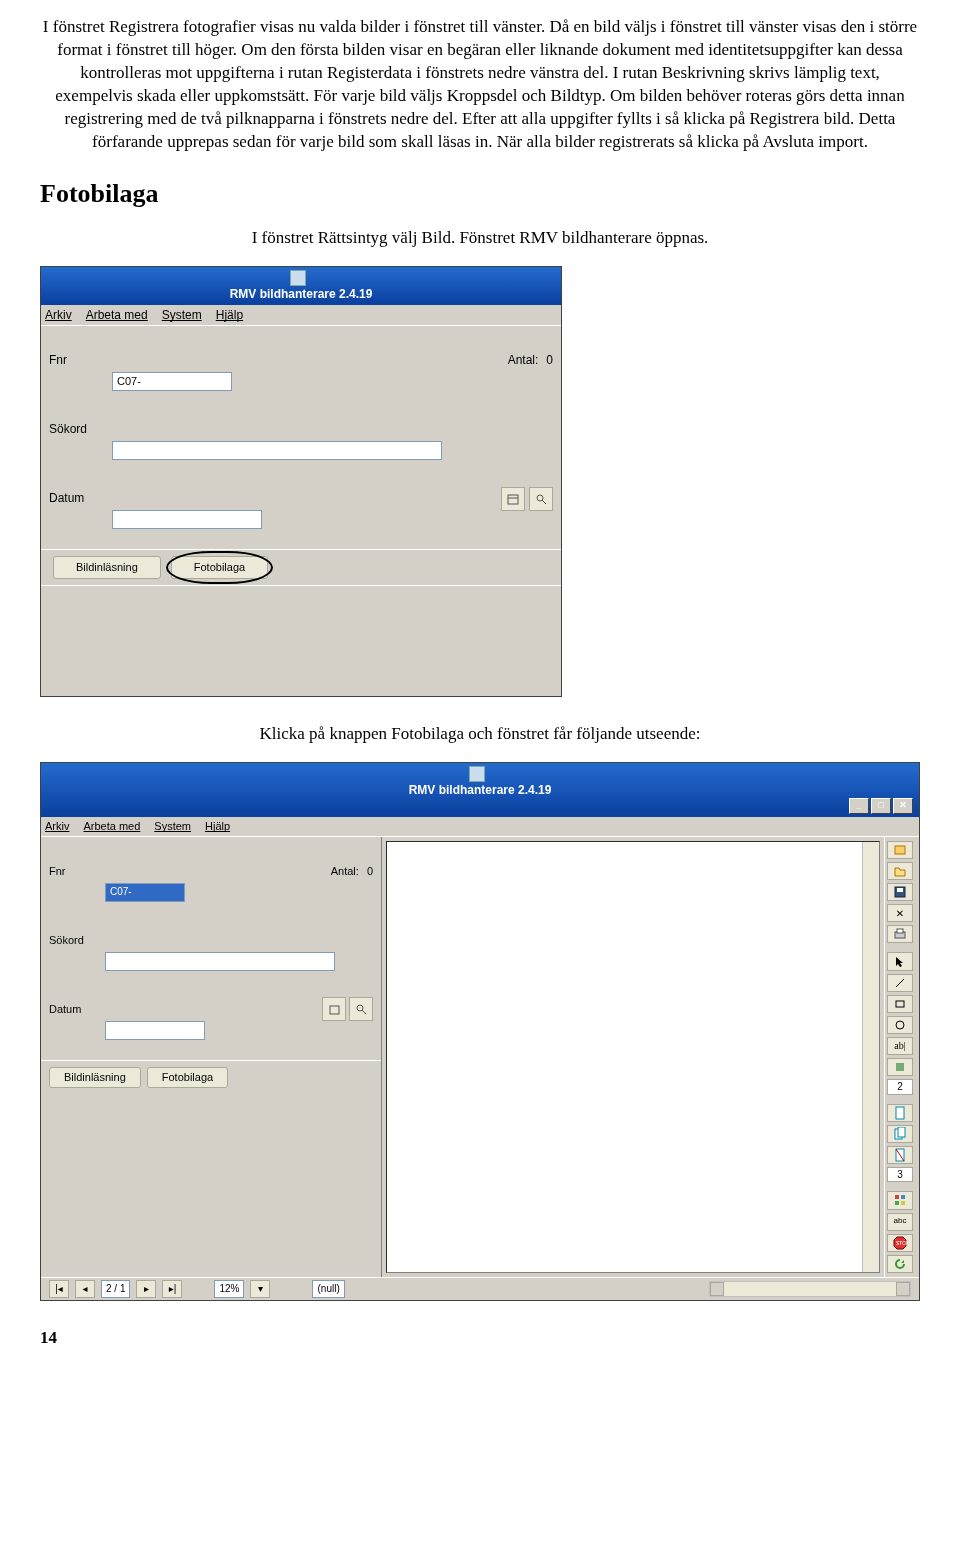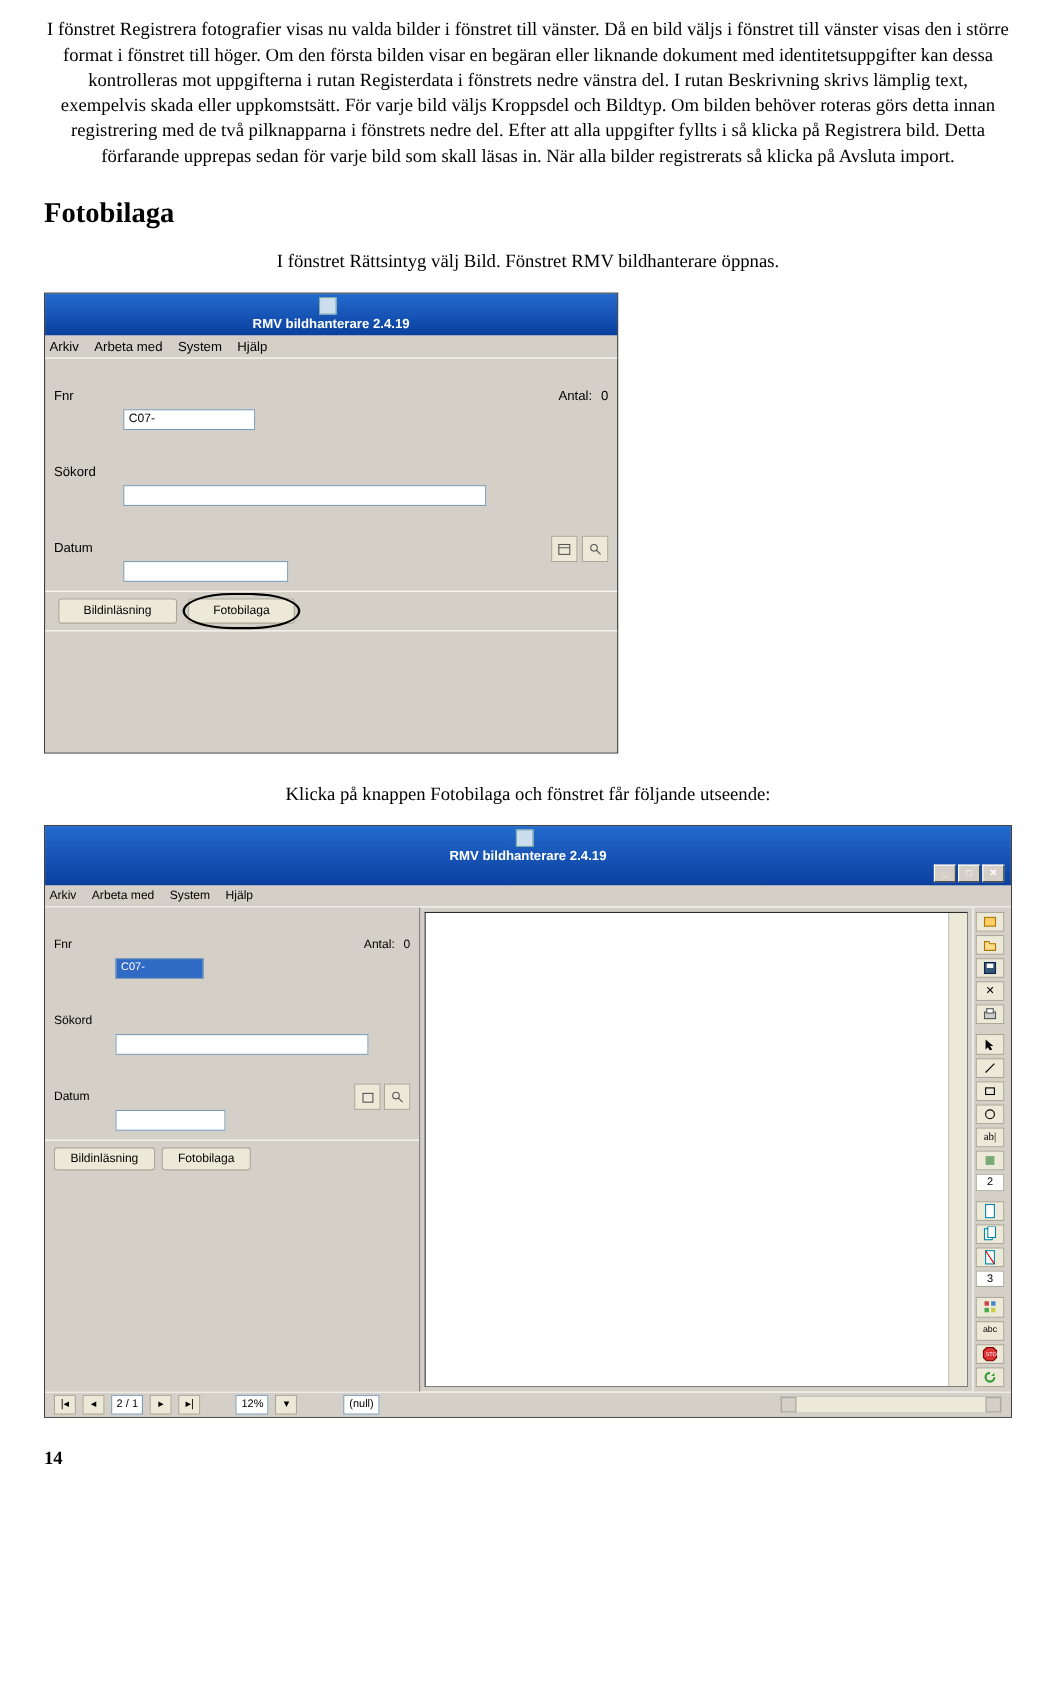--- a/index.html
+++ b/index.html
@@ -40,21 +40,21 @@
     width: 14px; height: 14px; background: #cde; margin-right: 6px;
     display: inline-block; border: 1px solid #7aa;
   }
   .menubar {
     background: #d4d0c8;
     padding: 2px 4px;
     display: flex;
     gap: 14px;
     border-bottom: 1px solid #fff;
   }
-  .menubar span { text-decoration-skip-ink: none; }
+  .menubar span { text-decoration: underline; text-decoration-skip-ink: none; }
   .formrow {
     display: flex;
     align-items: center;
     padding: 4px 8px;
     gap: 8px;
   }
   .formrow .lbl { width: 55px; }
   .field {
     display: inline-block;
     height: 19px;
@@ -71,21 +71,21 @@
     border: 1px solid #aca899;
     display: inline-flex;
     align-items: center; justify-content: center;
     font-size: 11px;
   }
   .tabbar {
     display: flex;
     gap: 10px;
     padding: 6px 12px;
     border-top: 1px solid #fff;
-    margin-top: 4px;
+    margin-top: 16px;
   }
   .tabbtn {
     padding: 3px 22px;
     background: #ece9d8;
     border: 1px solid #aca899;
     border-radius: 3px;
     font-size: 11px;
   }
   .tabbtn.circled {
     position: relative;

